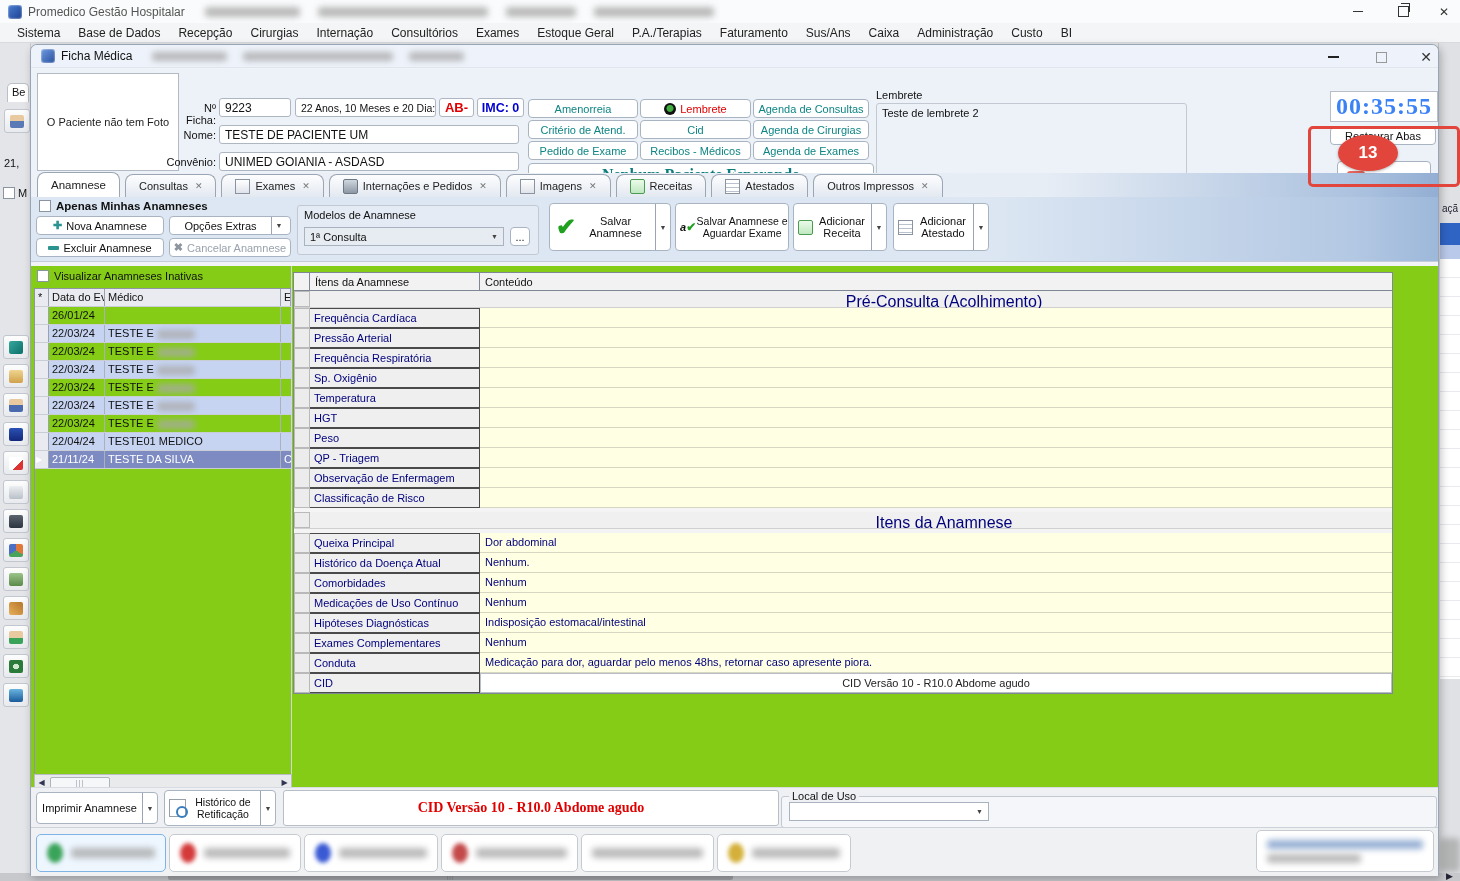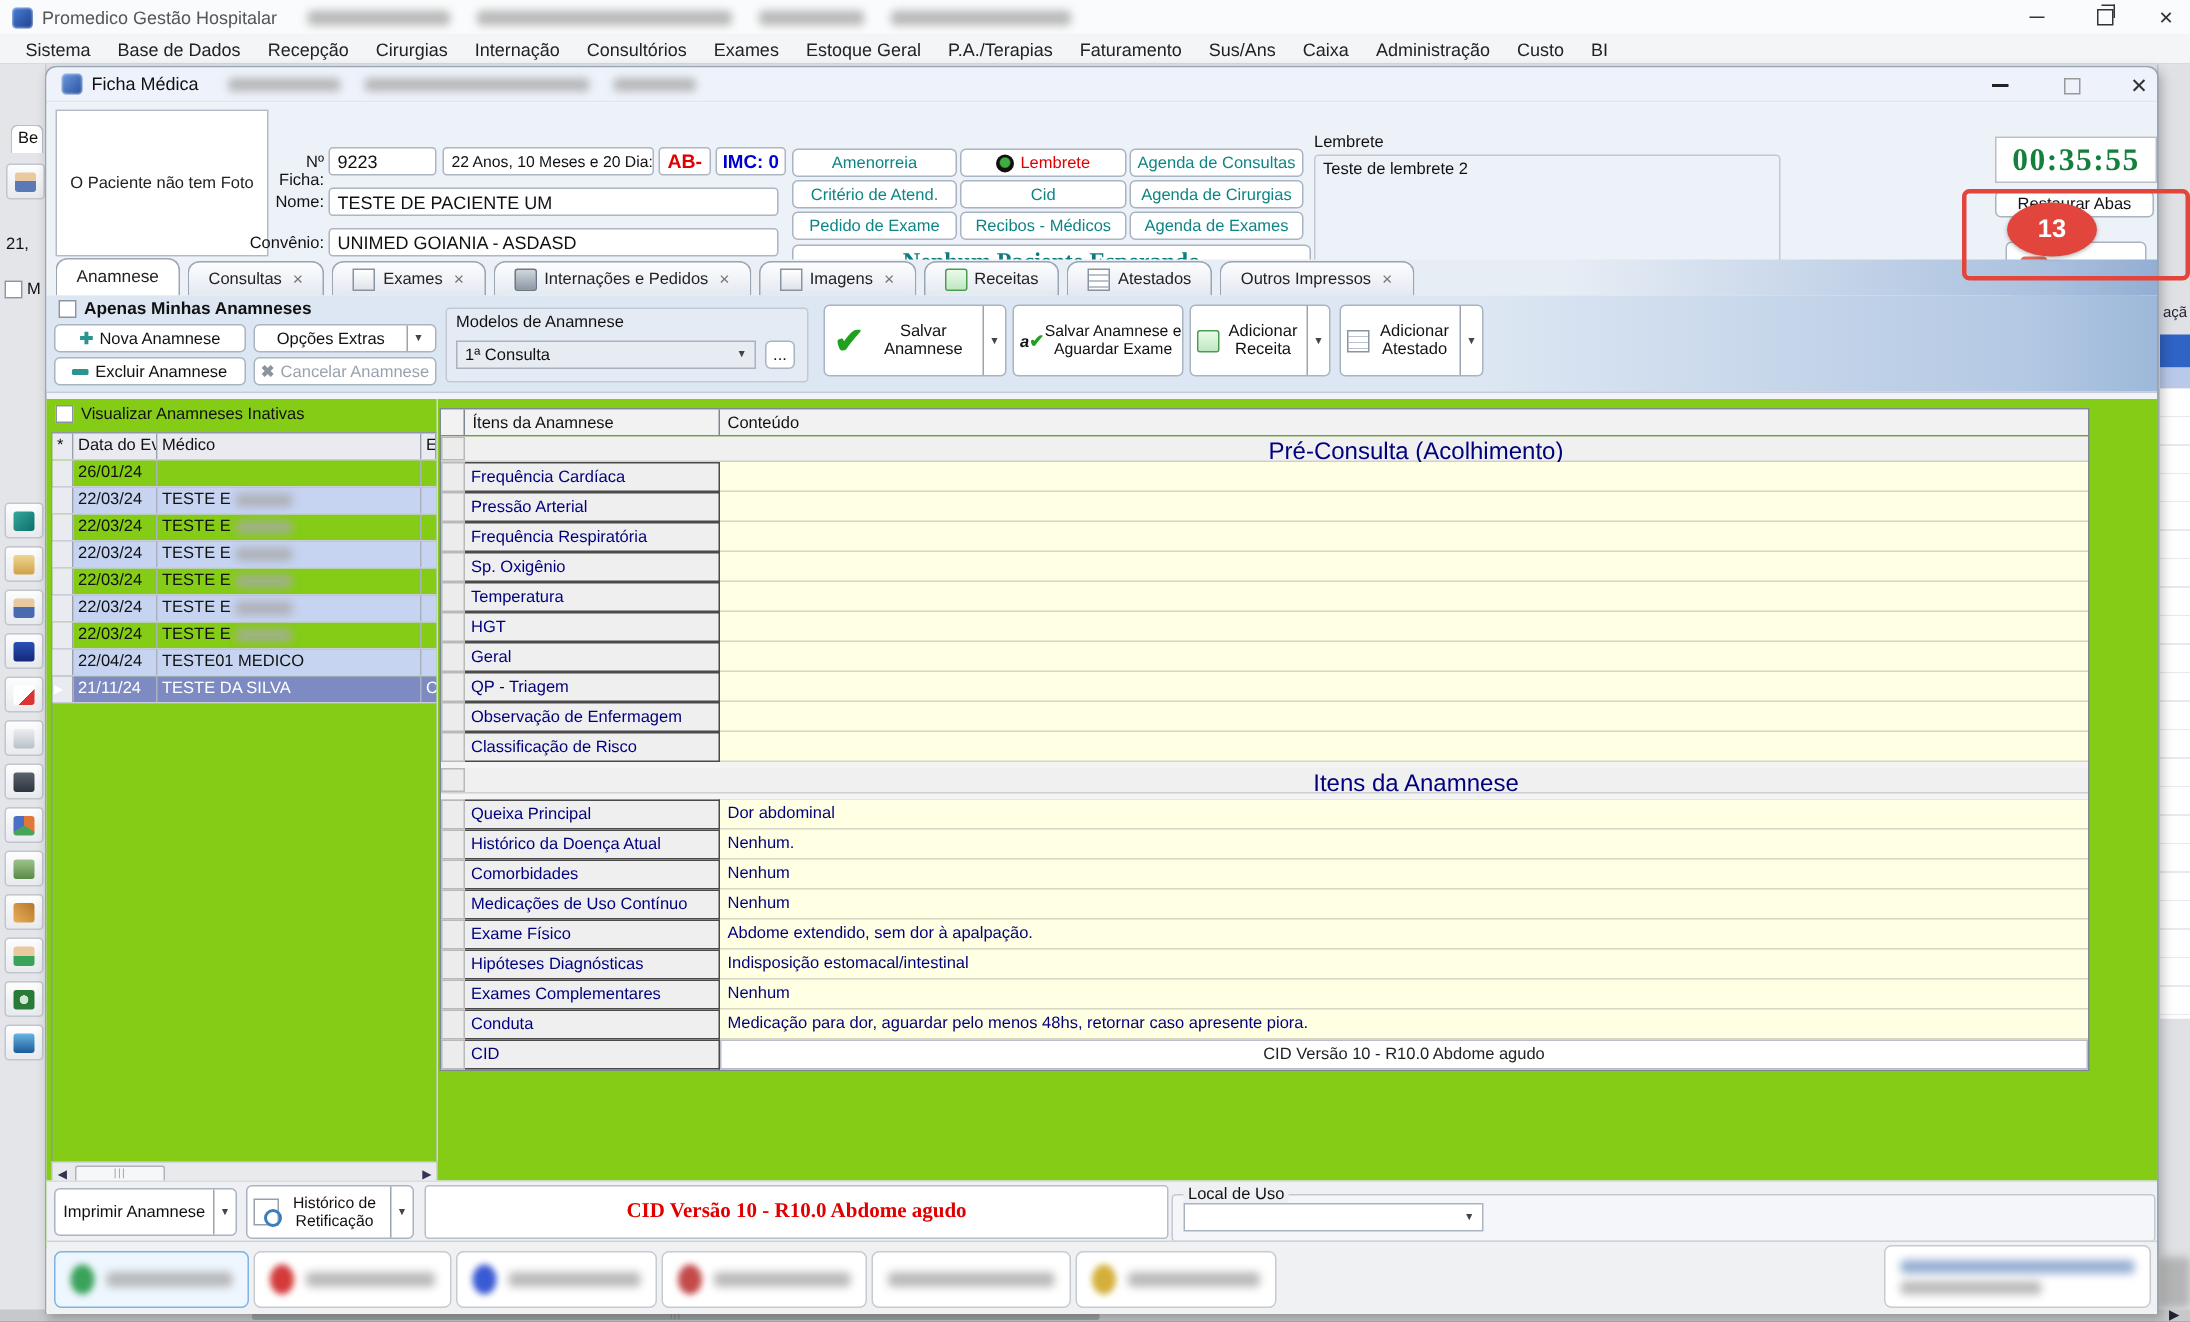--- a/index.html
+++ b/index.html
@@ -19,21 +19,21 @@
   .dlg-titlebar{left:0;top:0;width:100%;height:23px;background:#eef3fb;border-radius:7px 7px 0 0;display:flex;align-items:center;gap:6px;padding-left:10px;box-sizing:border-box;border-bottom:1px solid #e0e6ef}
   .dlg-header{left:0;top:24px;width:100%;height:104px;background:#edf1f8}
   .photo-box{left:6px;top:4px;width:140px;height:96px;background:#fff;border:1px solid #b4bac4;display:flex;align-items:center;justify-content:center;text-align:center;color:#222;font-size:11px}
   .flabel{font-size:11px;color:#111;text-align:right}
   .fbox{background:#fff;border:1px solid #aeb6c2;border-radius:3px;display:flex;align-items:center;padding:0 5px;box-sizing:border-box;font-size:12px;white-space:nowrap;overflow:hidden}
   .btn{background:#fff;border:1px solid #a9b4c2;border-radius:4px;display:flex;align-items:center;justify-content:center;gap:4px;font-size:11px;color:#111;box-sizing:border-box;white-space:nowrap}
   .tbtn{color:#0e8584}
   .qgrid{display:grid;grid-template-columns:110px 111px 116px;grid-auto-rows:19px;gap:2px}
   .banner{border:1px solid #a9b4c2;border-radius:4px;background:#fff;display:flex;align-items:center;justify-content:center;font-family:"Liberation Serif",serif;font-weight:bold;font-size:16px;color:#0c7d7c}
   .gbx{border:1px solid #c3c9d2;border-radius:3px}
-  .timer{background:#fff;border:1px solid #b8bec8;display:flex;align-items:center;justify-content:center;font-family:"Liberation Serif",serif;font-weight:bold;font-size:21px;color:#15803d;letter-spacing:1px}
+  .timer{background:#fff;border:1px solid #b8bec8;display:flex;align-items:center;justify-content:center;font-family:"Liberation Serif",serif;font-weight:bold;font-size:24px;color:#3b82f6;letter-spacing:1px}
   
   .tabstrip{left:0;top:128px;width:100%;height:24px;background:linear-gradient(to right,#eef1f6 0%,#e7edf5 72%,#a9c0de 95%,#93aed3 100%);display:flex;align-items:flex-end;padding-left:6px;box-sizing:border-box;gap:5px}
   .tab{height:22px;border:1px solid #9aa6b4;border-bottom:none;border-radius:8px 8px 0 0;background:linear-gradient(#fdfdfe,#e3e9f1);display:flex;align-items:center;gap:5px;padding:0 13px;font-size:11px;color:#222}
   .tab.active{background:#fff;height:24px;font-size:11.5px}
   .tab .x{color:#777;font-size:9px;margin-left:2px}
   .tic{width:13px;height:13px;display:inline-block}
   .tic-doc{background:linear-gradient(#fff,#dfe3ea);border:1px solid #8a93a0}
   .tic-doc2{background:repeating-linear-gradient(#fff 0 3px,#b9c2cd 3px 4px);border:1px solid #8a93a0}
   .tic-printer{background:linear-gradient(#cfd6de,#8d98a5);border:1px solid #6d7784;border-radius:2px}
   .tic-rx{background:linear-gradient(#eafbea,#bfe8c0);border:1px solid #4b9a52;border-radius:2px}
@@ -466,21 +466,21 @@
             <div class="mitem">Temperatura</div>
             <div class="mcont"></div>
           </div>
           <div class="mrow">
             <div class="msel"></div>
             <div class="mitem">HGT</div>
             <div class="mcont"></div>
           </div>
           <div class="mrow">
             <div class="msel"></div>
-            <div class="mitem">Geral</div>
+            <div class="mitem">Peso</div>
             <div class="mcont"></div>
           </div>
           <div class="mrow">
             <div class="msel"></div>
             <div class="mitem">QP - Triagem</div>
             <div class="mcont"></div>
           </div>
           <div class="mrow">
             <div class="msel"></div>
             <div class="mitem">Observação de Enfermagem</div>
@@ -509,25 +509,20 @@
           </div>
           <div class="mrow">
             <div class="msel"></div>
             <div class="mitem">Comorbidades</div>
             <div class="mcont">Nenhum</div>
           </div>
           <div class="mrow">
             <div class="msel"></div>
             <div class="mitem">Medicações de Uso Contínuo</div>
             <div class="mcont">Nenhum</div>
-          </div>
-          <div class="mrow">
-            <div class="msel"></div>
-            <div class="mitem">Exame Físico</div>
-            <div class="mcont">Abdome extendido, sem dor à apalpação.</div>
           </div>
           <div class="mrow">
             <div class="msel"></div>
             <div class="mitem">Hipóteses Diagnósticas</div>
             <div class="mcont">Indisposição estomacal/intestinal</div>
           </div>
           <div class="mrow">
             <div class="msel"></div>
             <div class="mitem">Exames Complementares</div>
             <div class="mcont">Nenhum</div>

